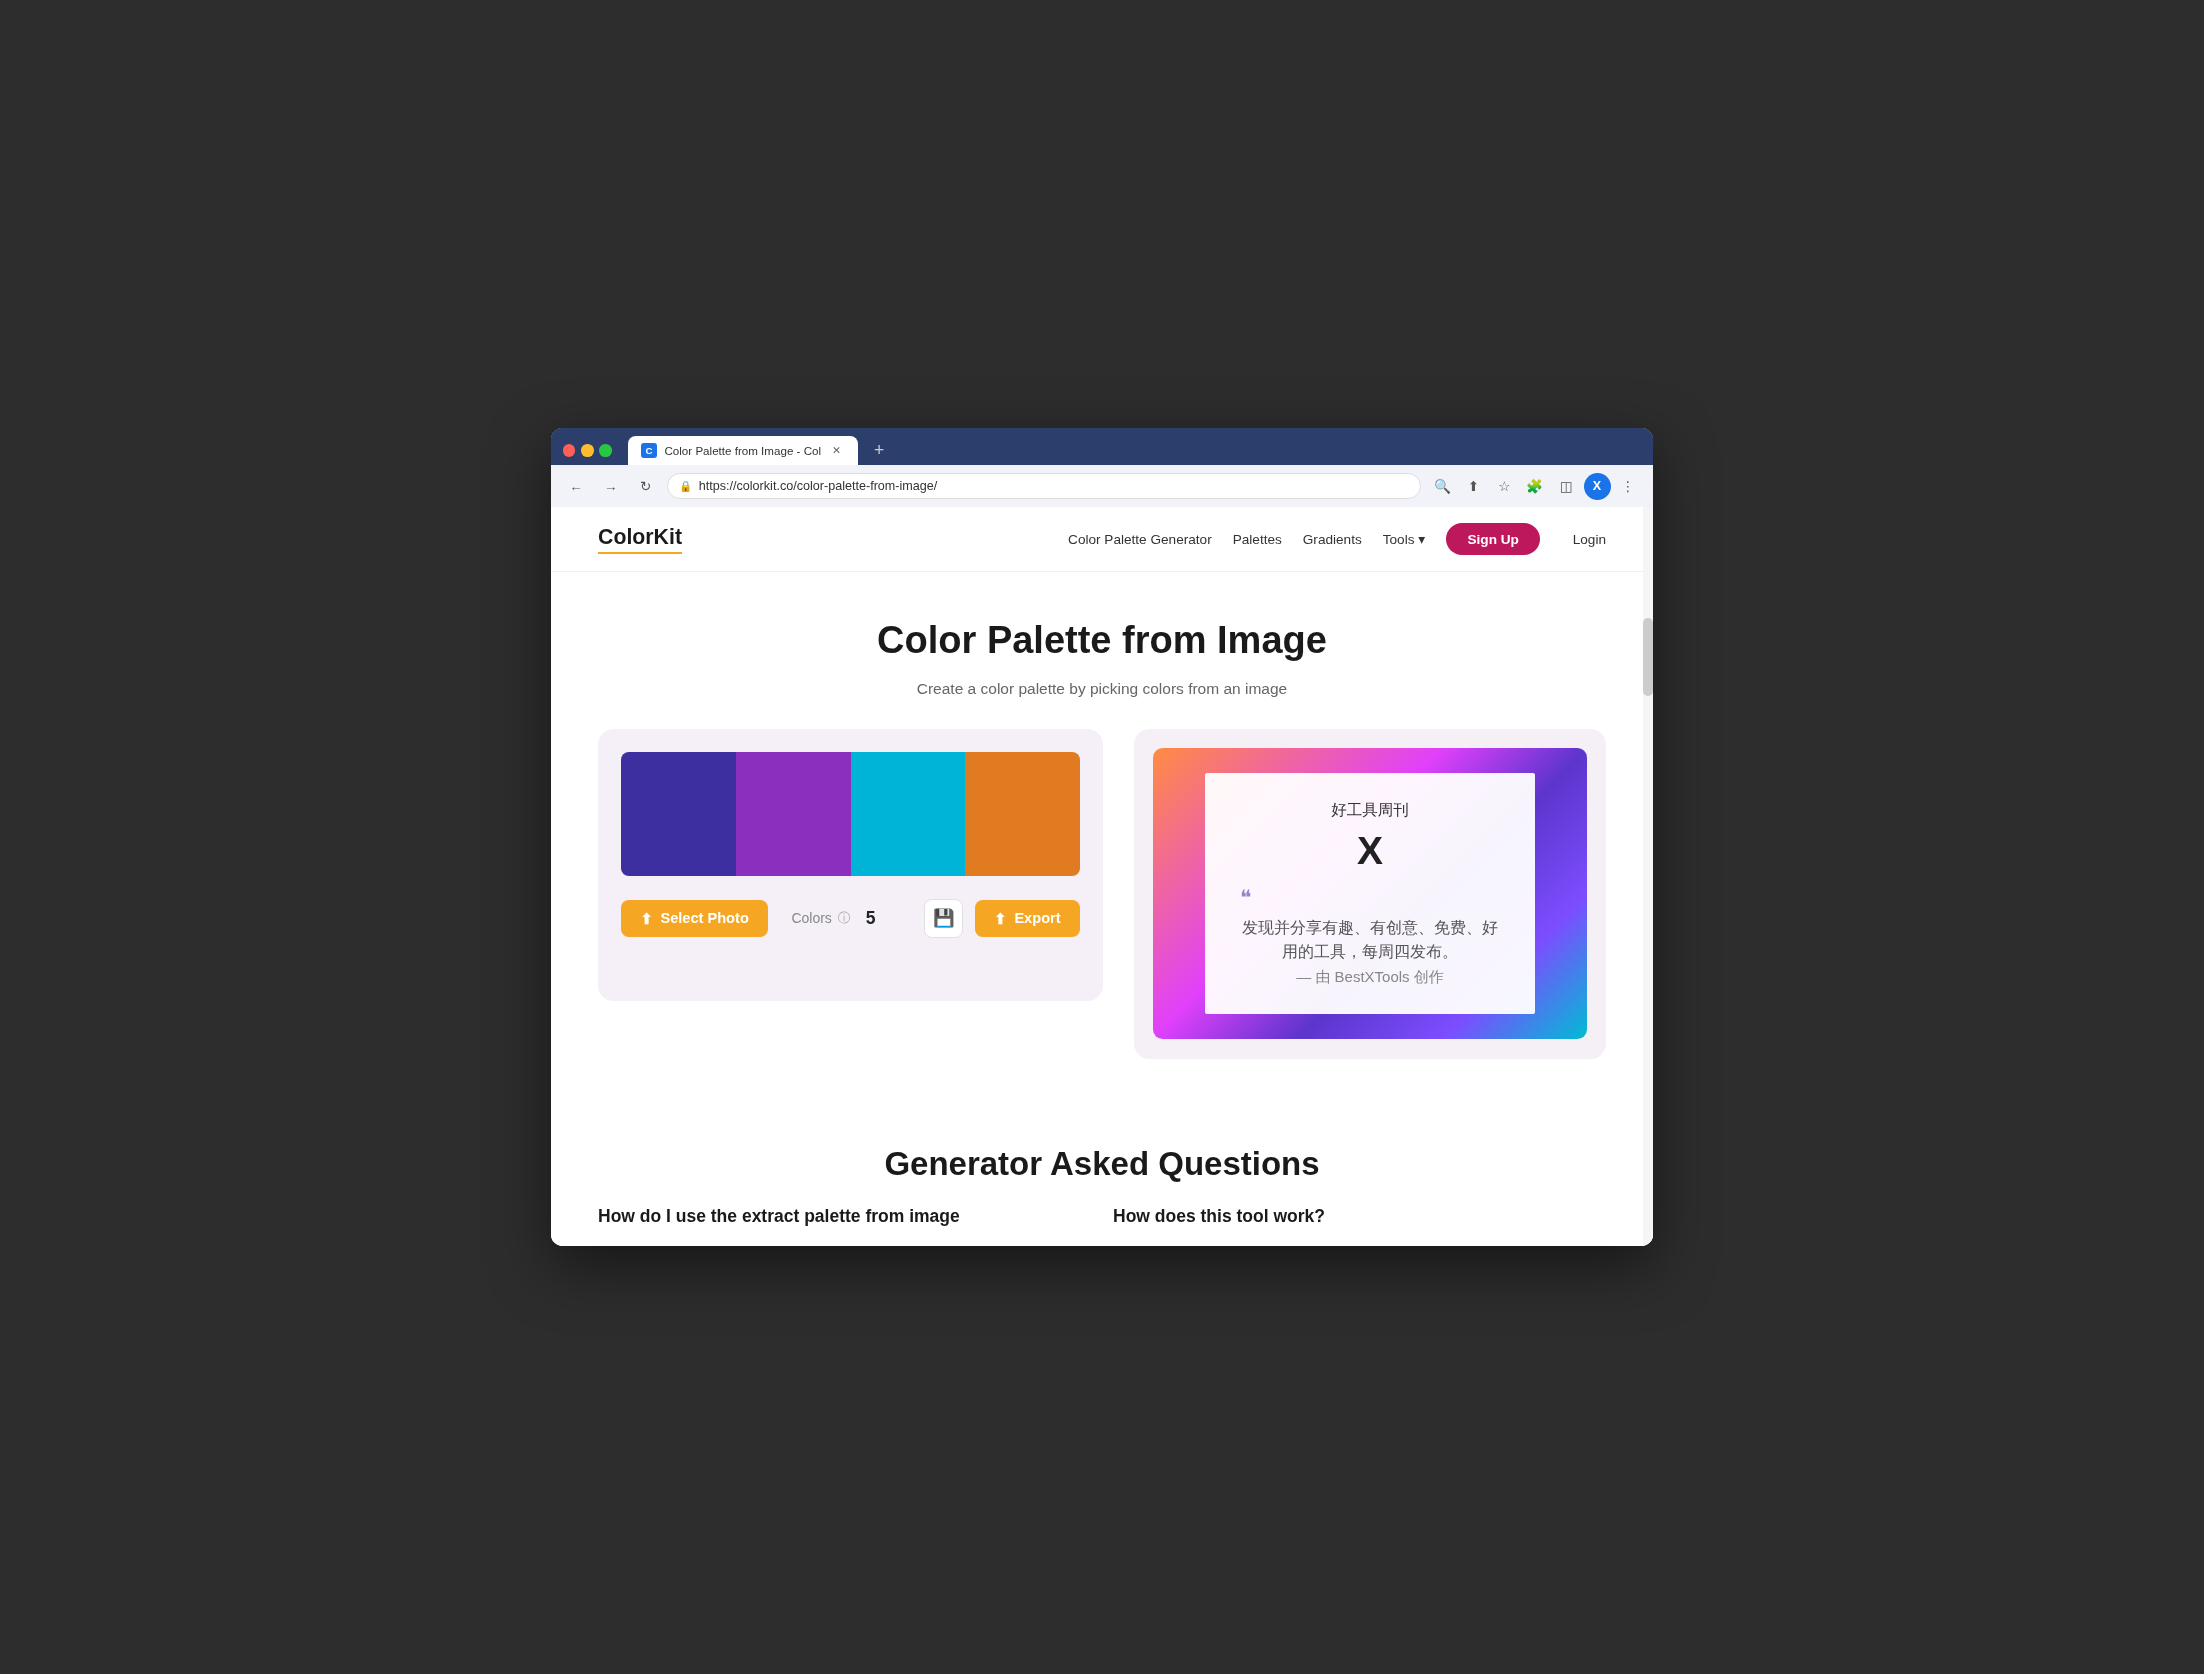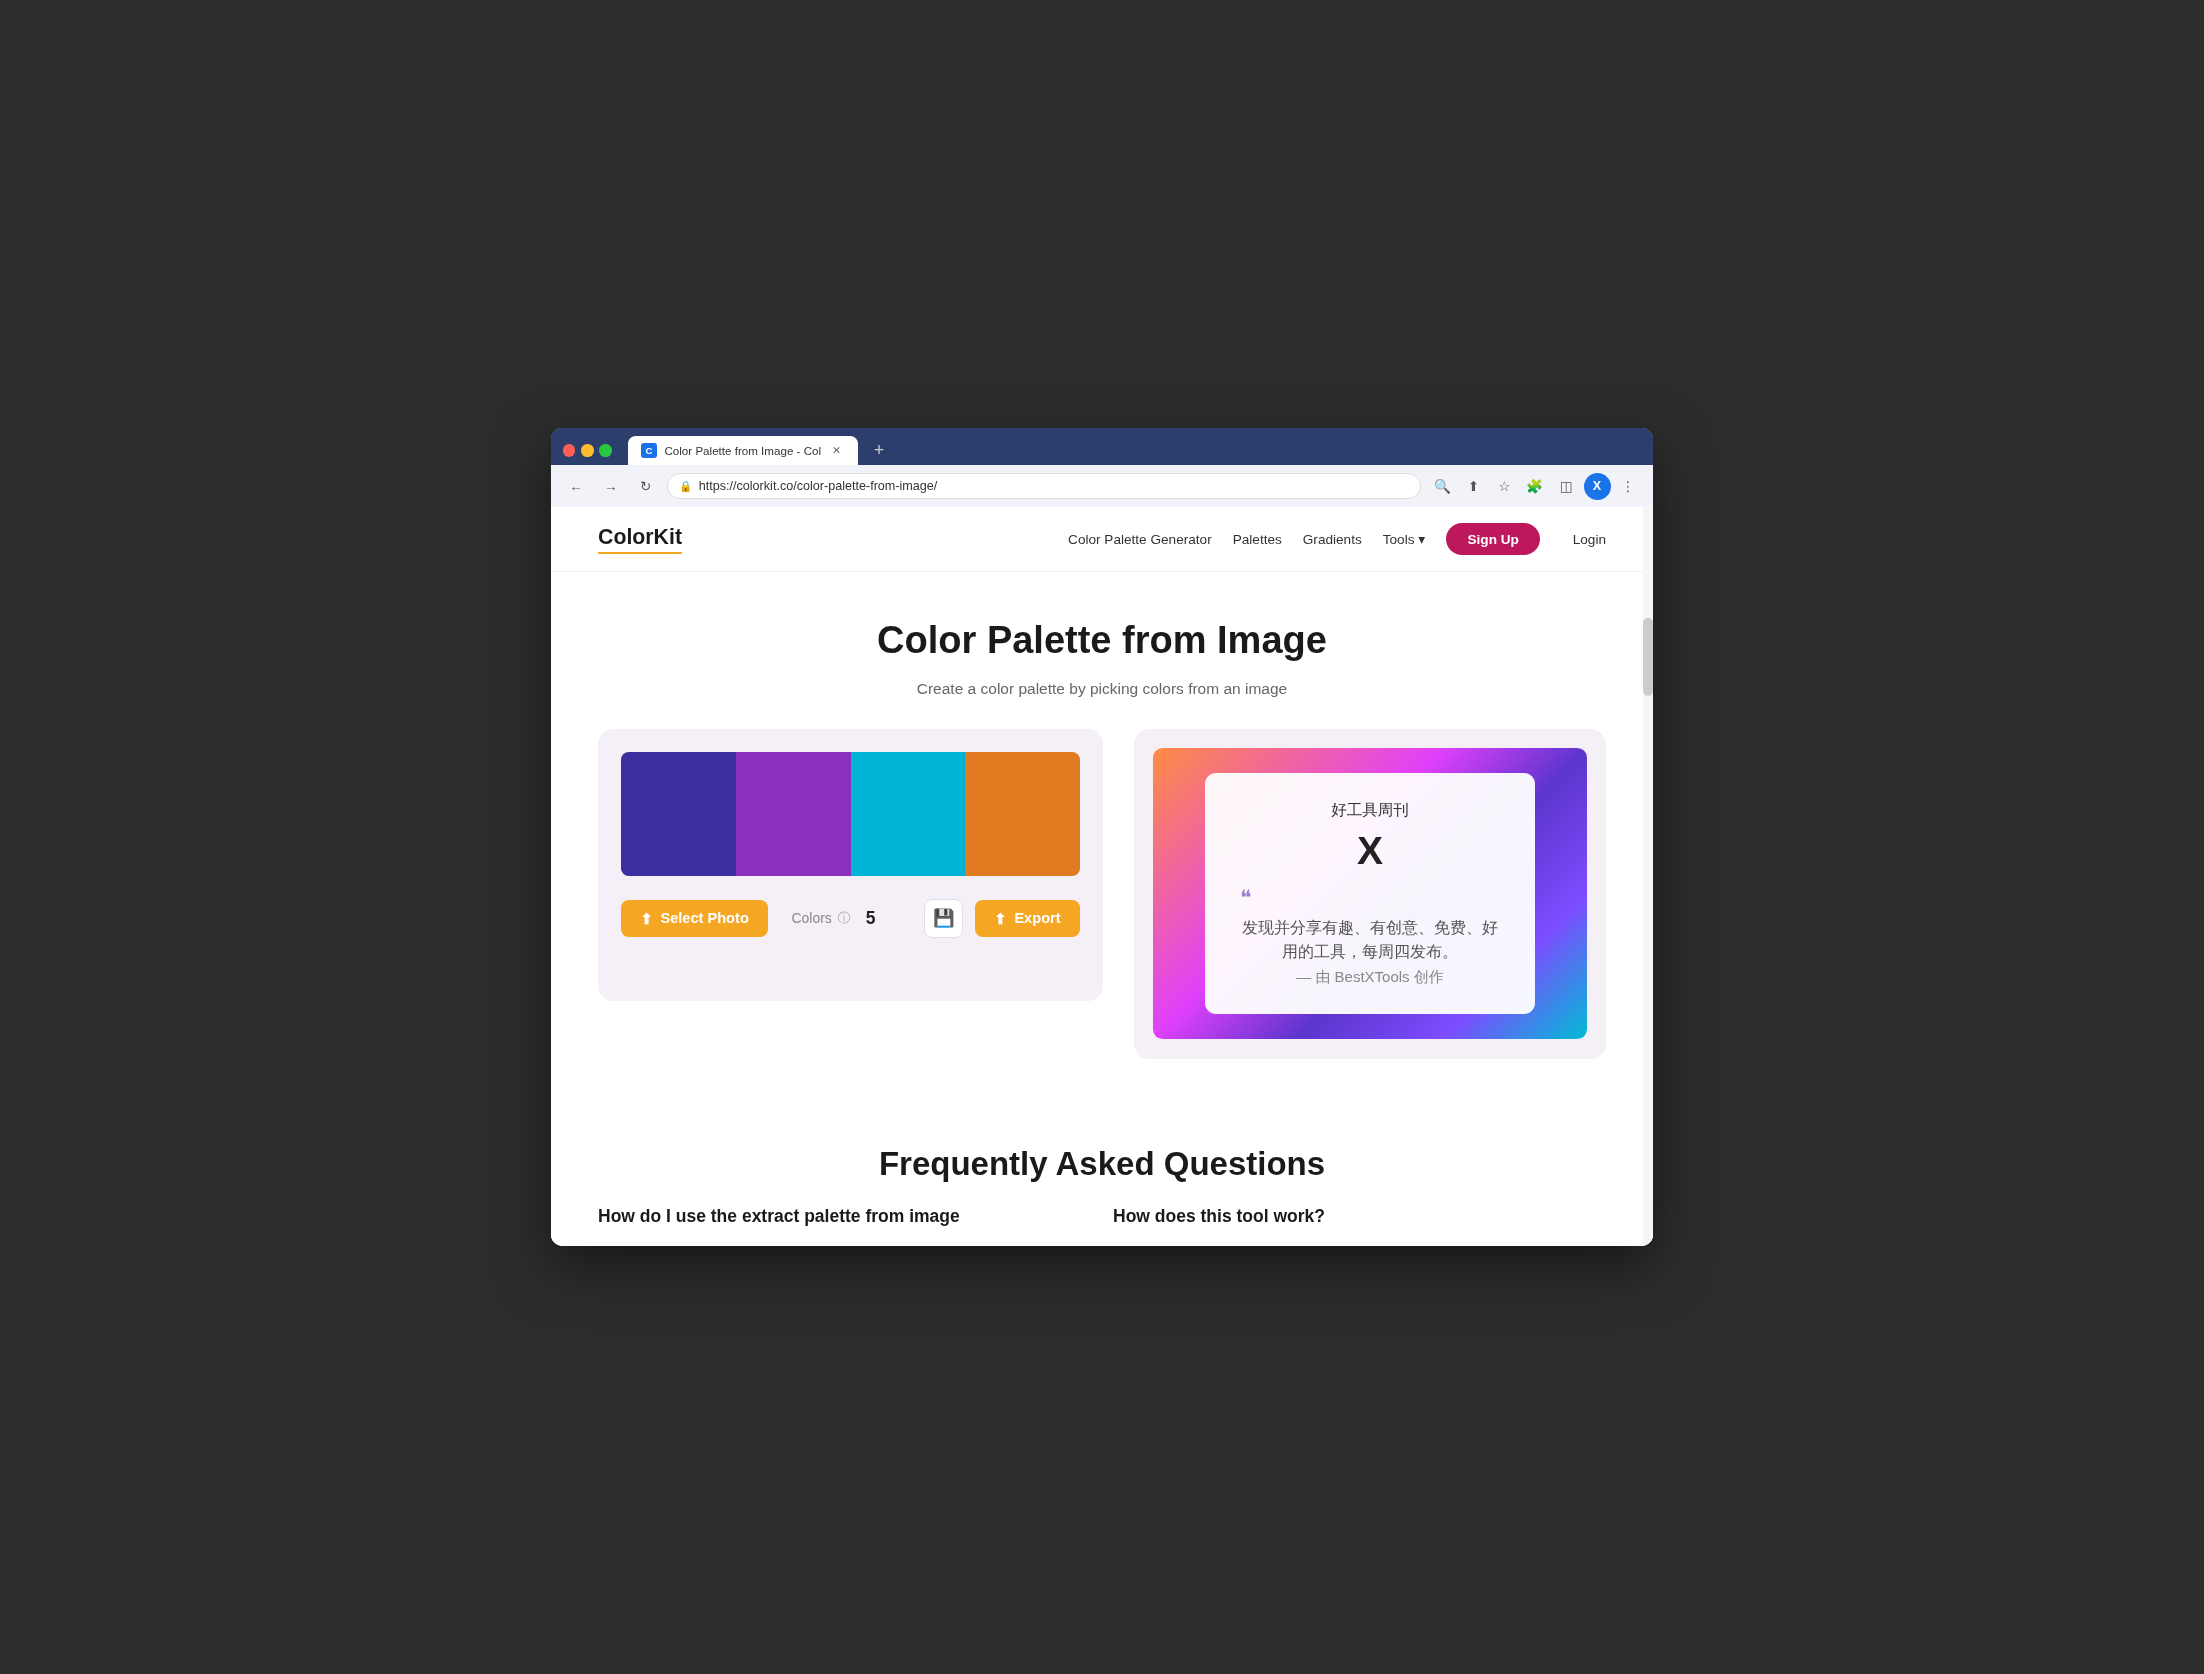--- a/index.html
+++ b/index.html
@@ -168,21 +168,21 @@
     }
     .preview-image {
       border-radius: 9.7px; overflow: hidden; width: 100%;
     }
     .preview-img-inner {
       width: 100%; height: 291px; position: relative;
       background: linear-gradient(135deg, #ff8c42 0%, #e040fb 40%, #5c35cc 60%, #7c4dff 80%, #00bcd4 100%);
       display: flex; align-items: center; justify-content: center;
     }
     .preview-card {
-      background: rgba(255,255,255,0.95); border-radius: 11px; padding: 27px 35px;
+      background: rgba(255,255,255,0.95); border-radius: 2px; padding: 27px 35px;
       text-align: center; width: 330px;
     }
     .preview-card-title { font-size: 15.5px; color: #333; margin-bottom: 7.8px; }
     .preview-card-x { font-size: 39px; font-weight: 900; color: #222; margin-bottom: 11.6px; }
     .preview-card-quote { color: #9b7fcb; font-size: 23px; margin-bottom: 5.8px; }
     .preview-card-text { font-size: 16px; color: #555; line-height: 1.5; }
     .preview-card-author { font-size: 15px; color: #888; margin-top: 3.9px; }
 
     
     .faq-section { padding: 47px 47px 19.4px; text-align: center; }
@@ -303,21 +303,21 @@
                 <div class="preview-card-text">发现并分享有趣、有创意、免费、好用的工具，每周四发布。</div>
                 <div class="preview-card-author">— 由 BestXTools 创作</div>
               </div>
             </div>
           </div>
         </div>
 
       </div>
 
       <div class="faq-section">
-        <h2 class="faq-title">Frequently Asked Questions</h2>
+        <h2 class="faq-title">Generator Asked Questions</h2>
         <div class="faq-grid">
           <div class="faq-item">
             <div class="faq-item-title">How do I use the extract palette from image</div>
           </div>
           <div class="faq-item">
             <div class="faq-item-title">How does this tool work?</div>
           </div>
         </div>
       </div>
 

